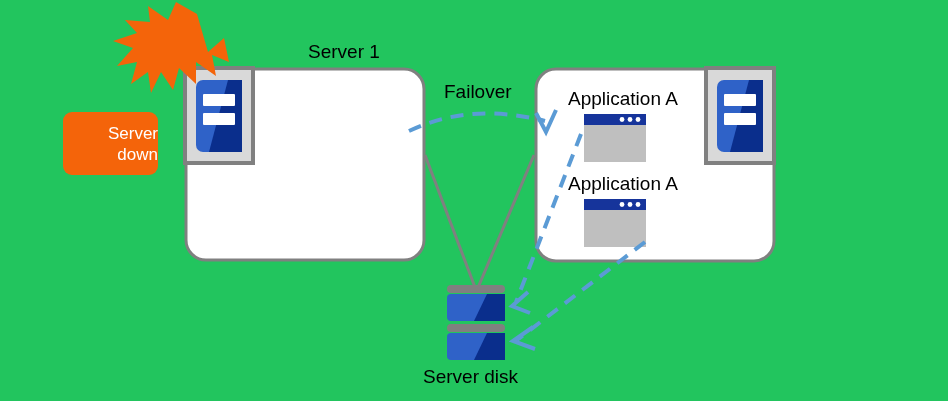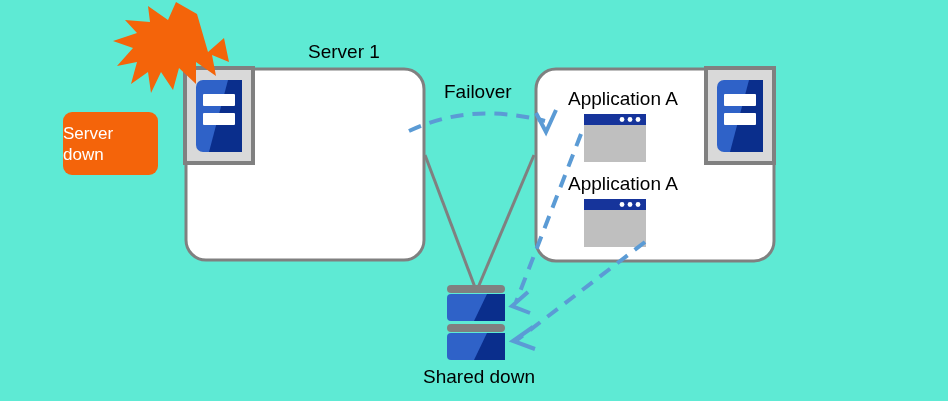--- a/index.html
+++ b/index.html
@@ -7,21 +7,21 @@
     padding: 0;
     background: #ffffff;
   }
   body {
     font-family: "Liberation Sans", sans-serif;
   }
   #canvas {
     position: relative;
     width: 948px;
     height: 401px;
-    background: #5eead4;
+    background: #22c55e;
     overflow: hidden;
   }
   #vector-layer {
     position: absolute;
     left: 0;
     top: 0;
     width: 948px;
     height: 401px;
   }
   .txt {
@@ -45,21 +45,21 @@
     width: 95px;
     height: 63px;
     background: #f4640a;
     border-radius: 9px;
     color: #ffffff;
     font-size: 17px;
     line-height: 21px;
     text-align: center;
     display: flex;
     flex-direction: column;
-    align-items: flex-start;
+    align-items: flex-end;
     justify-content: center;
   }
   #server-down-box span { display: block; }
 </style>
 </head>
 <body>
 
 <div id="canvas">
 
   <svg id="vector-layer" viewBox="0 0 948 401">
@@ -154,21 +154,21 @@
                L 176 2
                Z" fill="#f4640a"></path>
     </g>
   </svg>
 
   <div class="txt" id="server1-title">Server 1</div>
 
 
   <div class="txt" id="failover-label">Failover</div>
 
-  <div class="txt" id="shared-disk-label">Shared down</div>
+  <div class="txt" id="shared-disk-label">Server disk</div>
 
   <div class="txt" id="appA-1-label">Application A</div>
 
   <div class="txt" id="appA-2-label">Application A</div>
 
   <div id="server-down-box">
     <span>Server</span>
     <span>down</span>
   </div>
 

